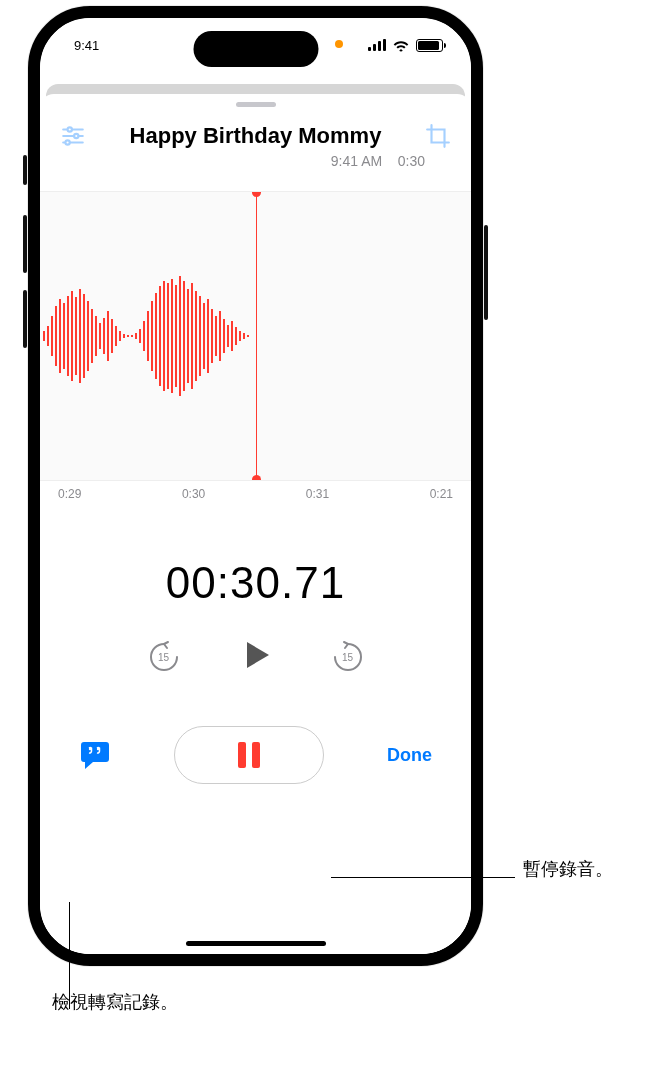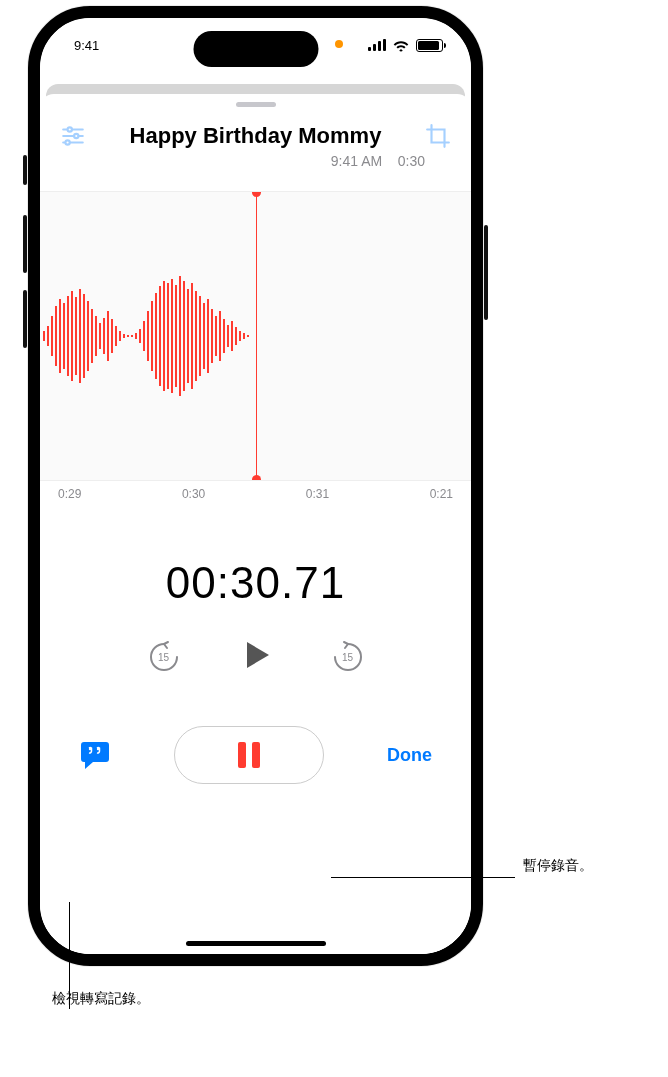--- a/index.html
+++ b/index.html
@@ -310,21 +310,21 @@
       border-radius: 3px;
     }
     
     .callout-line {
       position: absolute;
       background: #000;
       height: 1px;
     }
     .callout-text {
       position: absolute;
-      font-size: 14px;
+      font-size: 18px;
       color: #000;
       white-space: nowrap;
     }
   </style>
 </head>
 <body>
 
 <div class="side-btn side-left-1"></div>
 <div class="side-btn side-left-2"></div>
 <div class="side-btn side-left-3"></div>

